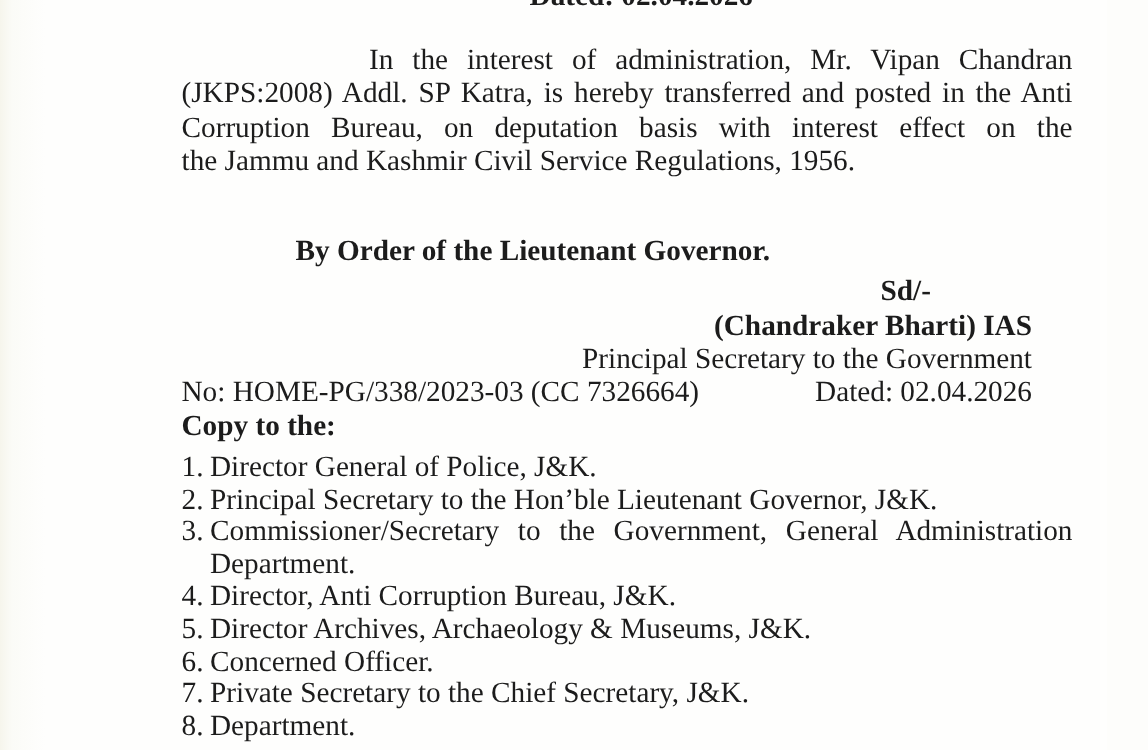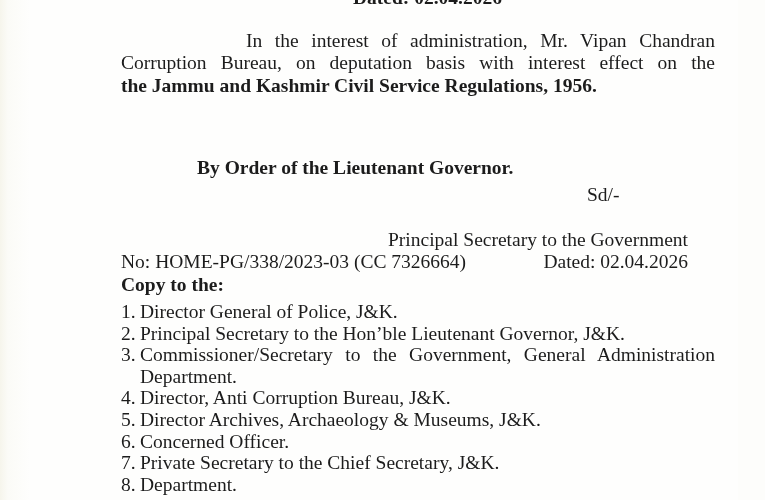--- a/index.html
+++ b/index.html
@@ -40,29 +40,29 @@
       text-align: justify;
       text-align-last: left;
     }
     .para .line {
       display: block;
       text-align: justify;
       text-align-last: justify;
       white-space: nowrap;
     }
     .para .line.indent { padding-left: 125px; }
-    .para .line.last { text-align-last: left; font-weight: bold; }
+    .para .line.last { text-align-last: left; }
 
     .order {
       left: 197px; top: 157px;
       font-weight: bold;
     }
     .sd {
       left: 587px; top: 184px;
-      font-weight: normal;
+      font-weight: bold;
     }
     .signatory {
       right: 50px; top: 207px;
       font-weight: bold;
     }
     .designation {
       right: 50px; top: 229px;
     }
     .ref-no {
       left: 121px; top: 251px;
@@ -102,27 +102,29 @@
   </style>
 </head>
 <body>
 
 <div class="page">
 
   <div class="abs top-date">Dated: 02.04.2026</div>
 
   <div class="para">
     <span class="line indent">In the interest of administration, Mr. Vipan Chandran</span>
+    <span class="line">(JKPS:2008) Addl. SP Katra, is hereby transferred and posted in the Anti</span>
     <span class="line">Corruption Bureau, on deputation basis with interest effect on the</span>
     <span class="line last">the Jammu and Kashmir Civil Service Regulations, 1956.</span>
   </div>
 
   <div class="abs order">By Order of the Lieutenant Governor.</div>
 
   <div class="abs sd">Sd/-</div>
+  <div class="abs signatory">(Chandraker Bharti) IAS</div>
   <div class="abs designation">Principal Secretary to the Government</div>
 
   <div class="abs ref-no">No: HOME-PG/338/2023-03 (CC 7326664)</div>
   <div class="abs ref-date">Dated: 02.04.2026</div>
 
   <div class="abs copy-title">Copy to the:</div>
 
   <ul class="copy-list">
     <li>
       <span class="num">1.</span>

